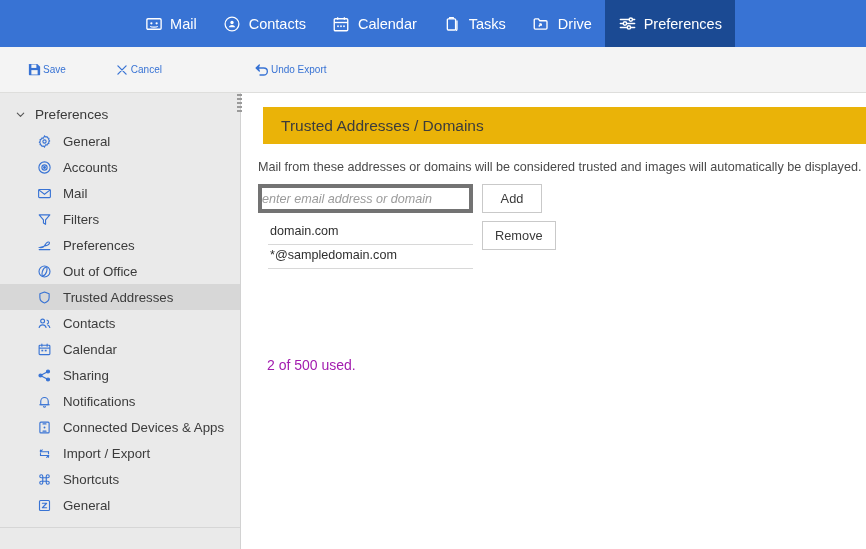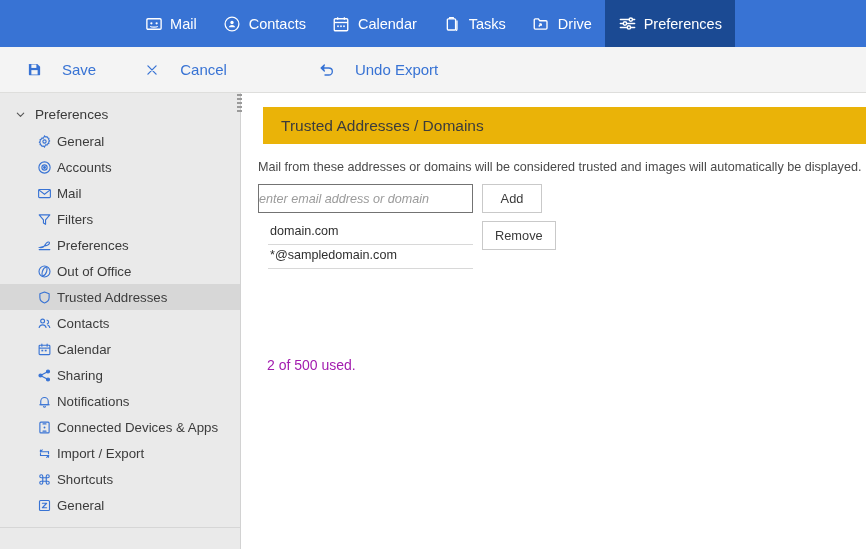--- a/index.html
+++ b/index.html
@@ -39,23 +39,23 @@
     height: 46px;
     background: #f4f4f4;
     border-bottom: 1px solid #dededc;
     display: flex;
     align-items: center;
     padding-left: 20px;
   }
   .tb-btn {
     display: flex;
     align-items: center;
-    gap: 20px;
+    gap: 1px;
     color: #3873d4;
-    font-size: 15px;
+    font-size: 10px;
     cursor: pointer;
     user-select: none;
     padding: 4px 6px;
   }
   .tb-btn.cancel { margin-left: 36px; }
   .tb-btn.undo { margin-left: 80px; }
   .tb-ico { display: flex; align-items: center; justify-content: center; width: 16px; height: 16px; }
 
   
   #body { display: flex; height: calc(549px - 47px - 46px); }
@@ -79,21 +79,21 @@
     font-size: 13.6px;
     color: #3a3a3a;
     cursor: pointer;
     user-select: none;
     margin-top: 5px;
   }
   .chev { width: 12px; display: flex; align-items: center; justify-content: center; color: #555; }
   .side-item {
     display: flex;
     align-items: center;
-    gap: 4px;
+    gap: 10px;
     height: 26px;
     padding-left: 36px;
     font-size: 13.3px;
     color: #3c3c3c;
     cursor: pointer;
     user-select: none;
   }
   .side-item.selected { background: #d7d7d7; }
   .side-item .si-ico {
     width: 17px; height: 17px;
@@ -137,21 +137,21 @@
     color: #4a4a4a;
   }
   #add-row {
     display: flex;
     align-items: flex-start;
     margin: 10px 0 0 17px;
   }
   #addr-input {
     width: 215px;
     height: 29px;
-    border: 1px solid #737373;
+    border: 4px solid #737373;
     background: #fff;
     font-size: 12.6px;
     font-family: "Liberation Sans", sans-serif;
     padding: 0 0;
     color: #4c1d95;
     outline: none;
   }
   #addr-input::placeholder { color: #9b9b9b; font-style: italic; }
   .plain-btn {
     border: 1px solid #c9c9c9;

